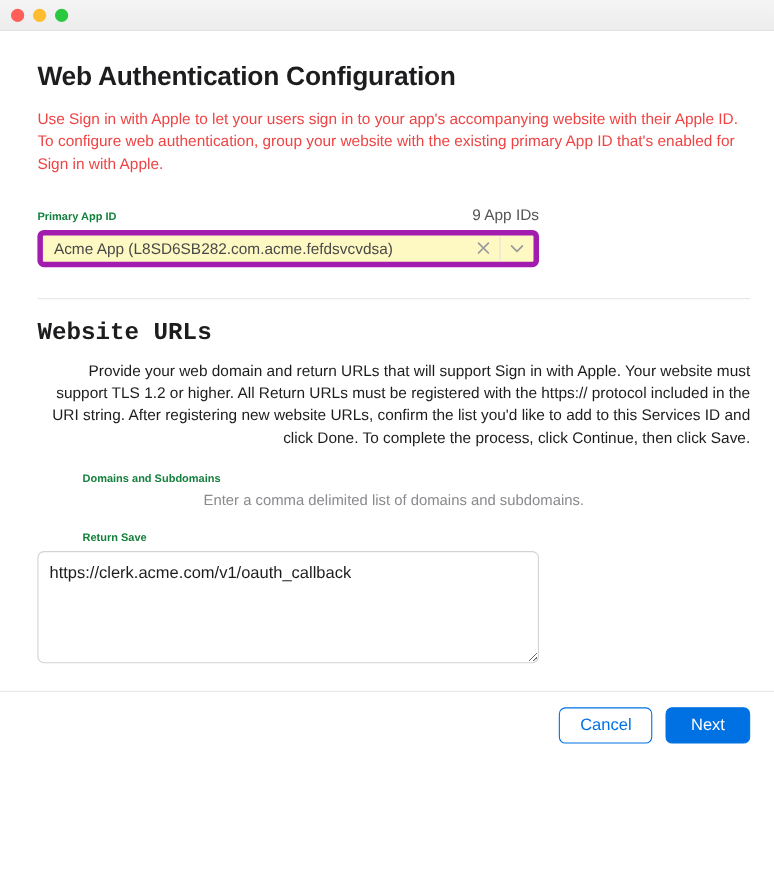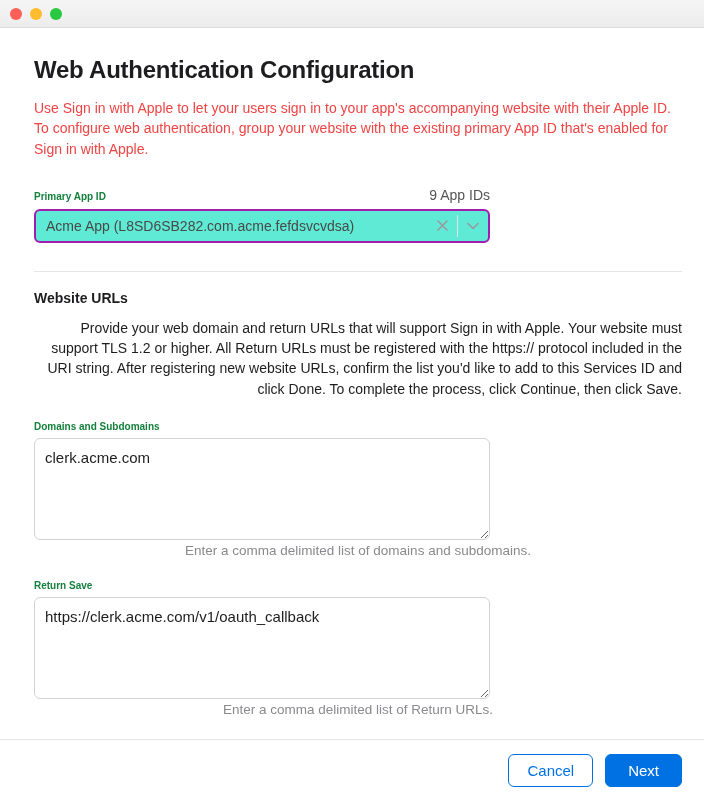--- a/index.html
+++ b/index.html
@@ -53,25 +53,25 @@
     color: #15803d;
   }
   .count-label {
     font-size: 14px;
     color: #555;
   }
 
   .combo {
     width: 456px;
     height: 34px;
-    border: 2px solid #a21caf;
+    border: 5px solid #a21caf;
     border-radius: 6px;
     display: flex;
     align-items: center;
-    background: #5eead4;
+    background: #fef9c3;
   }
   .combo-text {
     flex: 1;
     padding: 0 10px;
     font-size: 14px;
     color: #494949;
     white-space: nowrap;
     overflow: hidden;
   }
   .combo-clear {
@@ -95,33 +95,34 @@
     cursor: pointer;
   }
 
   hr.divider {
     border: none;
     border-top: 1px solid #e5e5ea;
     margin: 28px 0 18px 0;
   }
 
   h2.section-title {
-    font-size: 14px;
+    font-size: 22px;
     font-weight: 700;
     margin: 0 0 12px 0;
+    font-family: Liberation Mono, monospace;
   }
   p.section-desc {
     font-size: 14px;
     line-height: 1.45;
     margin: 0 0 22px 0;
     text-align: right;
   }
 
   .field-group { margin-bottom: 22px; }
-  .field-group .field-label { display:block; margin-bottom: 6px; }
+  .field-group .field-label { display:block; margin-bottom: 6px; margin-left: 41px; }
   textarea.txt {
     width: 456px;
     height: 102px;
     border: 1px solid #d2d2d7;
     border-radius: 6px;
     padding: 10px 10px;
     font-family: inherit;
     font-size: 15px;
     resize: both;
     outline: none;
@@ -194,28 +195,26 @@
     </div>
   </div>
 
   <hr class="divider">
 
   <h2 class="section-title">Website URLs</h2>
   <p class="section-desc">Provide your web domain and return URLs that will support Sign in with Apple. Your website must support TLS 1.2 or higher. All Return URLs must be registered with the https:// protocol included in the URI string. After registering new website URLs, confirm the list you'd like to add to this Services ID and click Done. To complete the process, click Continue, then click Save.</p>
 
   <div class="field-group">
     <span class="field-label">Domains and Subdomains</span>
-    <textarea class="txt" style="">clerk.acme.com</textarea>
     <div class="hint">Enter a comma delimited list of domains and subdomains.</div>
   </div>
 
   <div class="field-group">
     <span class="field-label">Return Save</span>
     <textarea class="txt" style="">https://clerk.acme.com/v1/oauth_callback</textarea>
-    <div class="hint">Enter a comma delimited list of Return URLs.</div>
   </div>
 
 </div>
 
 <div class="footer">
   <button class="btn btn-secondary">Cancel</button>
   <button class="btn btn-primary">Next</button>
 </div>
 
 </body></html>

